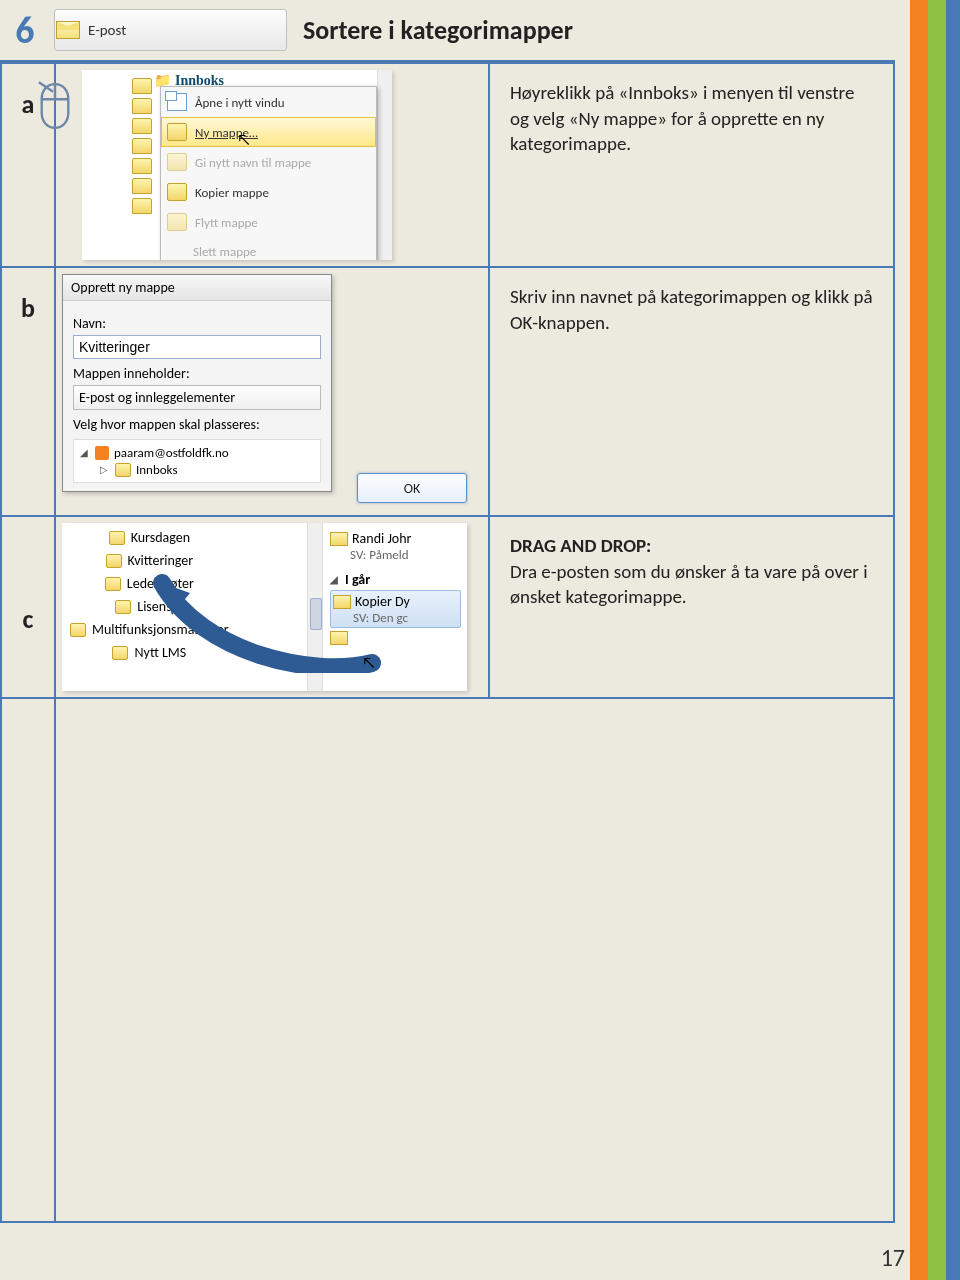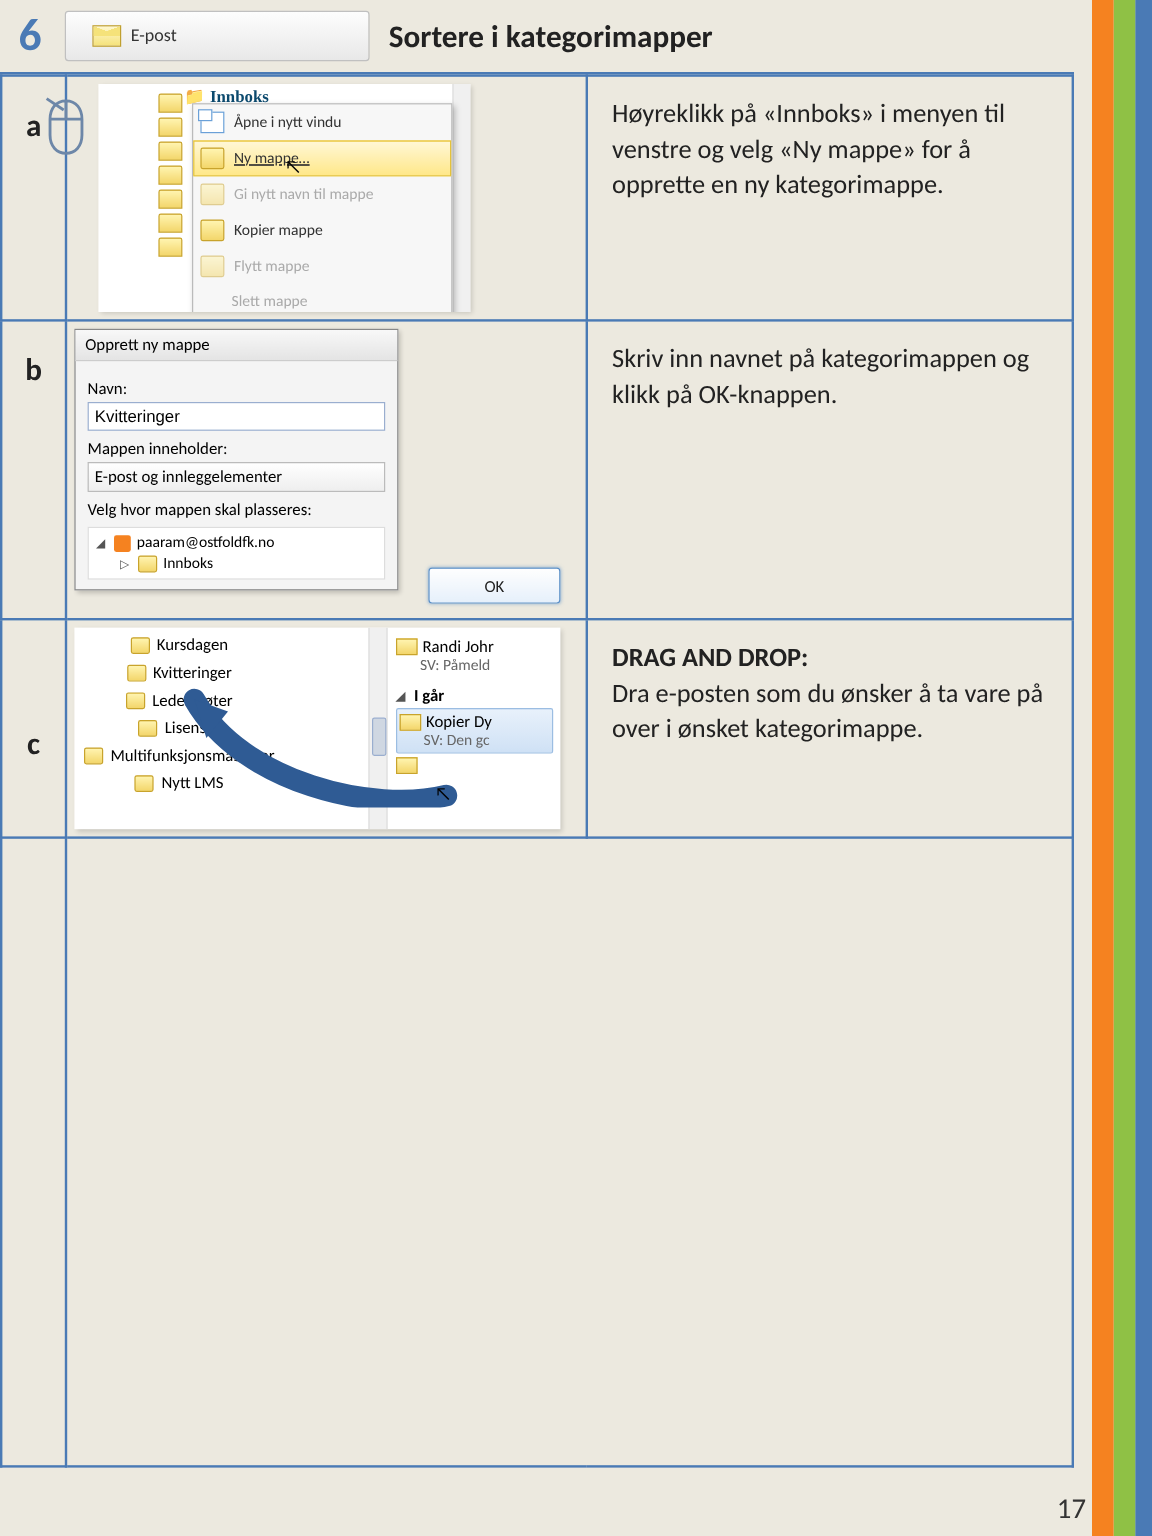--- a/index.html
+++ b/index.html
@@ -63,21 +63,21 @@
   }
   .epost-badge {
     width: 230px;
     height: 40px;
     margin-left: 4px;
     background: linear-gradient(#fdfdfd, #e8e8e8);
     border: 1px solid #c0c0c0;
     border-radius: 3px;
     display: flex;
     align-items: center;
-    padding-left: 22px;
+    padding-left: 1px;
     font-size: 15px;
     color: #333;
     gap: 8px;
   }
   .envelope-icon {
     width: 22px;
     height: 16px;
     background: linear-gradient(#fff8d0, #f5e27a);
     border: 1px solid #c0a030;
     position: relative;
@@ -114,21 +114,21 @@
     color: #222;
     padding-top: 24px;
   }
   .shot-cell {
     width: 420px;
     padding: 6px;
     background: #ece9df;
   }
   .desc-cell {
     padding: 16px 20px;
-    font-size: 22px;
+    font-size: 19px;
     color: #222;
     line-height: 1.35;
   }
   .desc-cell strong { font-weight: bold; }
 
   
   .shot-a {
     position: relative;
     width: 310px;
     height: 190px;

